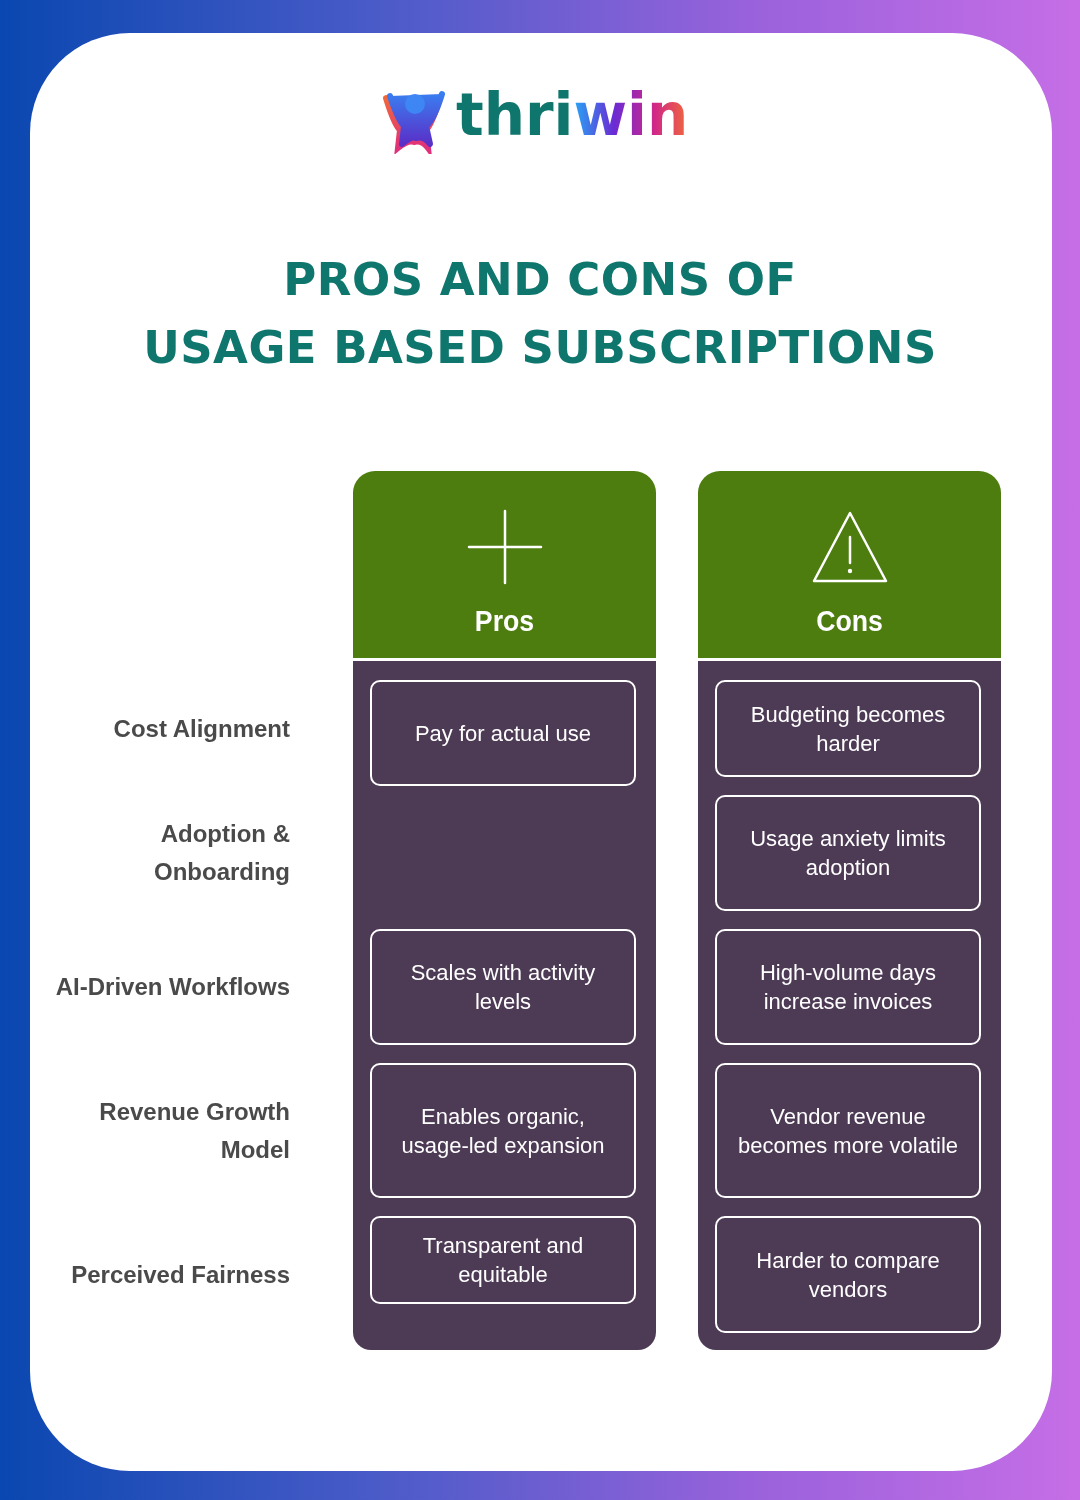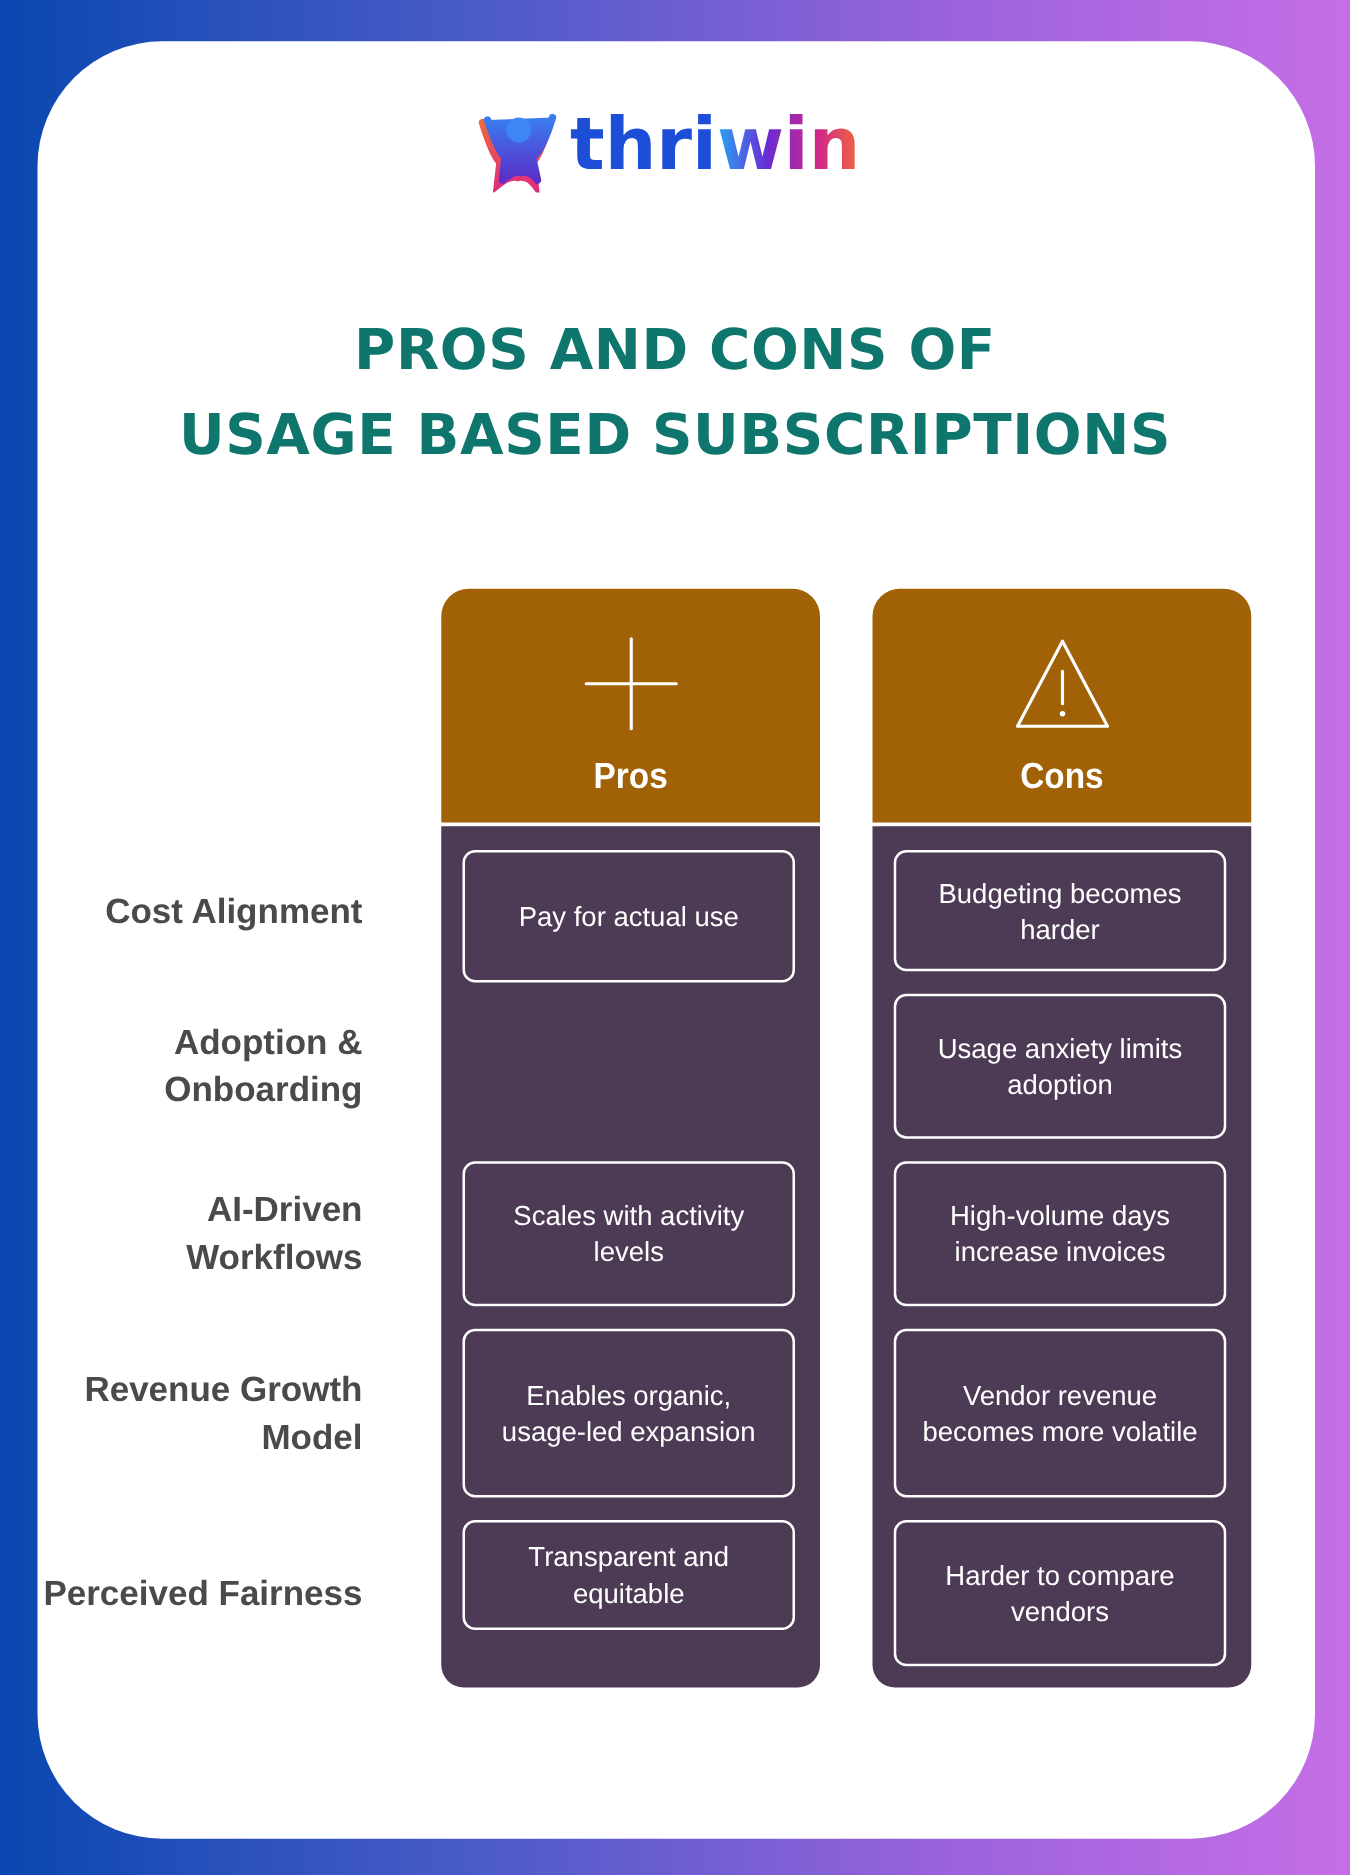--- a/index.html
+++ b/index.html
@@ -11,56 +11,56 @@
   .card {
     position:absolute; left:30px; top:33px; width:1022px; height:1438px;
     background:#ffffff; border-radius:100px;
   }
   .logo { position:absolute; left:378px; top:84px; height:70px; display:flex; align-items:center; }
   .logo-mark { width:70px; height:70px; }
   .logo-text {
     font-family: "DejaVu Sans", sans-serif; font-size:58px; font-weight:bold;
     margin-left:8px; letter-spacing:0px; line-height:1; margin-top:-8px;
   }
-  .logo-text .dark { color:#1d4ed8; }
+  .logo-text .dark { color:#0f766e; }
   .logo-text .grad {
     background: linear-gradient(90deg, #28a4f5 0%, #6a2bd4 35%, #d0268a 70%, #f0683a 100%);
     -webkit-background-clip:text; background-clip:text; color:transparent;
   }
   .title {
     position:absolute; left:0; width:1080px; top:246px; text-align:center;
     color:#0f766e; font-family:"DejaVu Sans", sans-serif; font-weight:bold;
     font-size:45px; line-height:68px; letter-spacing:0.5px;
   }
   .panel { position:absolute; top:471px; width:303px; height:879px; }
   .panel.pros { left:353px; }
   .panel.cons { left:698px; }
   .panel-head {
     position:absolute; left:0; top:0; width:303px; height:187px;
-    background:#a16207; border-radius:22px 22px 0 0;
+    background:#4d7c0f; border-radius:22px 22px 0 0;
   }
   .panel-body {
     position:absolute; left:0; top:190px; width:303px; height:689px;
     background:#4d3a55; border-radius:0 0 18px 18px;
   }
   .panel-icon { position:absolute; left:114px; top:38px; width:76px; height:76px; }
   .panel-label {
     position:absolute; left:0; width:303px; top:134px; text-align:center;
     color:#ffffff; font-weight:bold; font-size:29px; font-family:"Liberation Sans", sans-serif;
     transform:scaleX(0.92);
   }
   .cell {
     position:absolute; left:17px; width:266px; box-sizing:border-box;
     border:2.5px solid #ffffff; border-radius:10px;
     display:flex; align-items:center; justify-content:center; text-align:center;
     color:#ffffff; font-size:22px; line-height:29px; padding:0 18px;
   }
   .row-label {
     position:absolute; right:790px; width:260px; text-align:right;
-    color:#4a4a4a; font-weight:bold; font-size:28px; line-height:38px;
+    color:#4a4a4a; font-weight:bold; font-size:24px; line-height:38px;
     display:flex; align-items:center; justify-content:flex-end;
   }
 </style>
 </head>
 <body>
 
 <div class="card"></div>
 
 <div class="logo">
   <svg class="logo-mark" viewBox="0 0 70 70">

